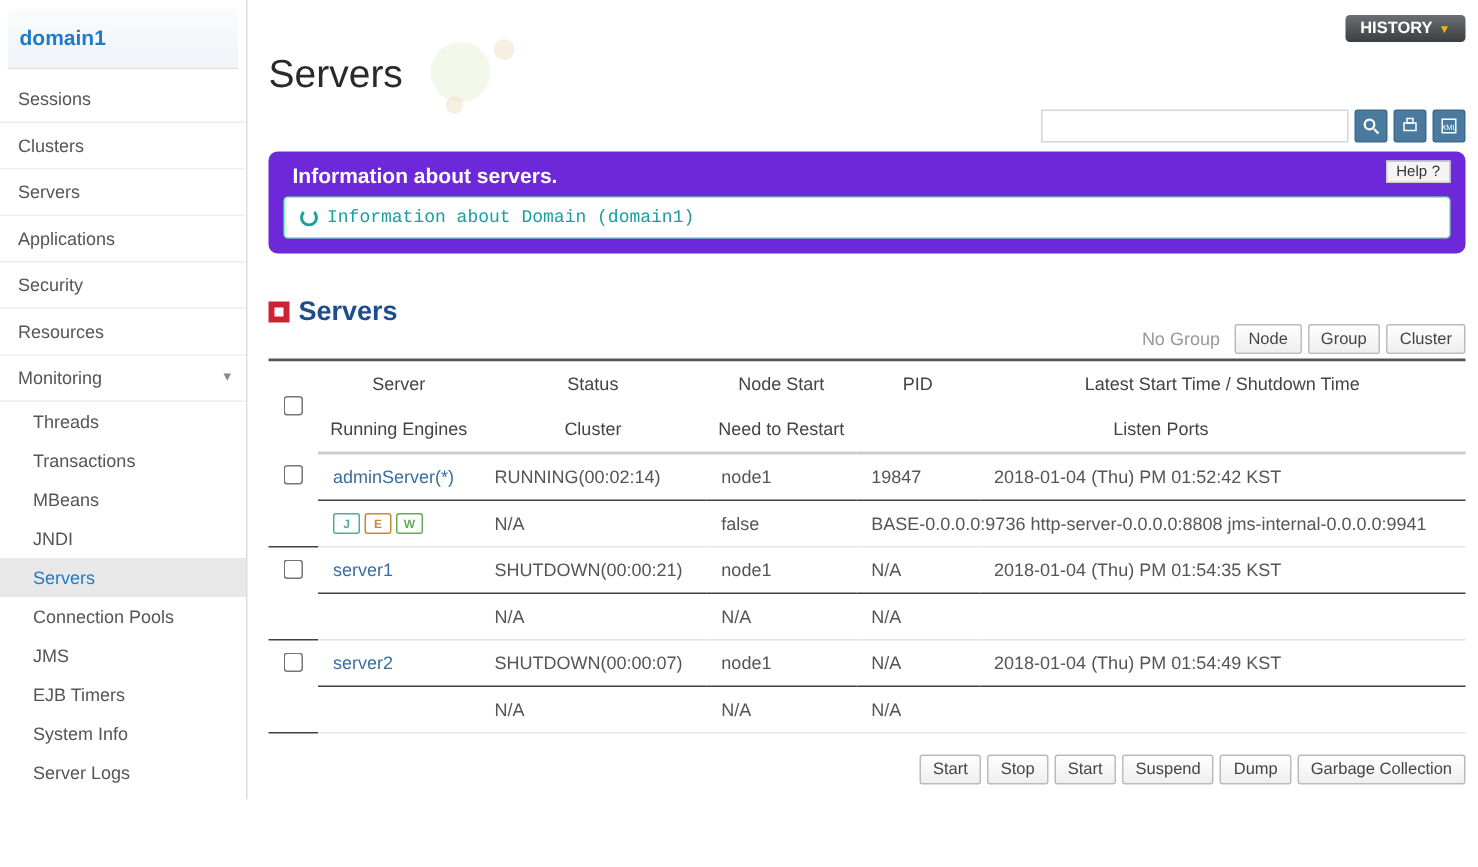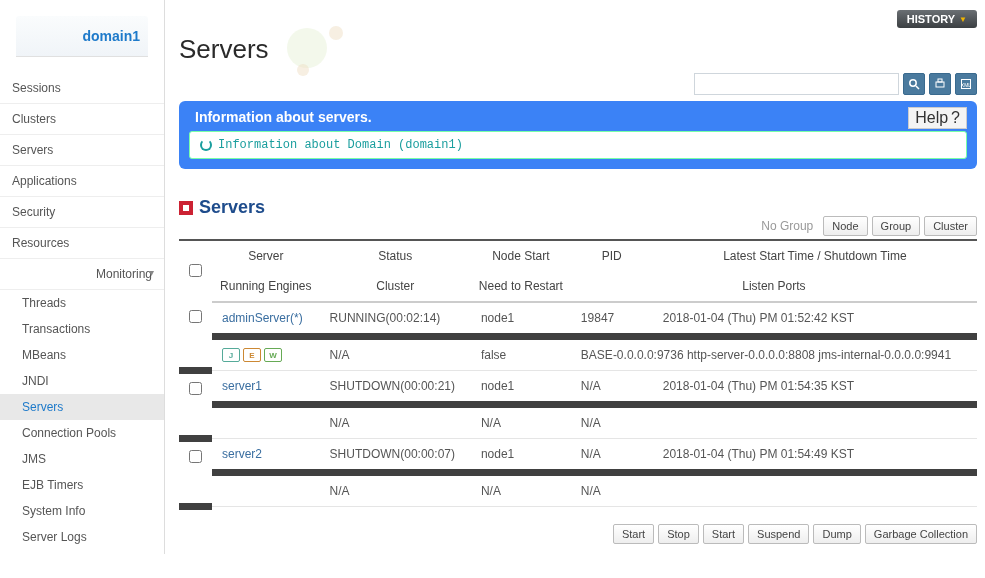--- a/index.html
+++ b/index.html
@@ -1,55 +1,55 @@
 <!DOCTYPE html>
 <html><head>
 <meta charset="utf-8">
 <style>
 * { box-sizing: border-box; margin: 0; padding: 0; }
 body { font-family: Arial, sans-serif; font-size: 12px; color: #333; background: #fff; width: 985px; }
 .layout { display: flex; }
 .sidebar { width: 165px; background: #fff; border-right: 1px solid #ddd; }
-.sidebar-header { text-align: right; padding: 12px 8px; color: #1e7aca; font-size: 14px; font-weight: bold; border-bottom: 1px solid #e0e0e0; background: linear-gradient(#fafcfd,#f0f4f8); border-radius: 3px 3px 0 0; margin: 16px; }
+.sidebar-header { text-align: left; padding: 12px 8px; color: #1e7aca; font-size: 14px; font-weight: bold; border-bottom: 1px solid #e0e0e0; background: linear-gradient(#fafcfd,#f0f4f8); border-radius: 3px 3px 0 0; margin: 5px; }
 .nav-item { padding: 8px 12px; color: #555; border-bottom: 1px solid #eee; cursor: pointer; }
-.nav-item.expandable { position: relative; text-align: right; }
+.nav-item.expandable { position: relative; }
 .nav-item.expandable::after { content: "\25BE"; position: absolute; right: 10px; color: #888; font-size: 10px; }
 .sub-item { padding: 6px 12px 6px 22px; color: #555; cursor: pointer; font-size: 12px; }
 .sub-item.active { background: #e8e8e8; color: #1e7aca; }
 .main { flex: 1; padding: 10px 8px 10px 14px; position: relative; }
 .topbar { display: flex; justify-content: flex-end; align-items: center; gap: 2px; margin-bottom: 6px; }
 .history-btn { background: linear-gradient(#6a6f73,#3b3f42); color: #fff; font-weight: bold; padding: 3px 10px; border-radius: 3px; font-size: 11px; display: inline-flex; align-items: center; gap: 4px; cursor: pointer; }
 .history-btn::after { content: "\25BC"; font-size: 8px; color: #f0b400; }
 .page-title { font-size: 26px; color: #2a2a2a; font-weight: normal; margin-bottom: 8px; position: relative; }
 .bg-circle { position: absolute; border-radius: 50%; opacity: 0.5; }
 .c1 { width: 40px; height: 40px; background: #e8f2d8; left: 108px; top: -6px; }
 .c2 { width: 14px; height: 14px; background: #f0dfc5; left: 150px; top: -8px; }
 .c3 { width: 12px; height: 12px; background: #f0dfc5; left: 118px; top: 30px; }
 .toolbar2 { display: flex; justify-content: flex-end; align-items: center; gap: 4px; margin-bottom: 6px; }
 .search-input { width: 205px; height: 22px; border: 1px solid #cfd6dc; padding: 2px 6px; }
 .icon-btn { width: 22px; height: 22px; background: #4a7a9e; border: 1px solid #3a6a8e; border-radius: 2px; display: inline-flex; align-items: center; justify-content: center; color: #fff; font-size: 11px; cursor: pointer; }
-.info-box { background: #3b82f6; border-radius: 6px; padding: 8px 10px 10px; margin-bottom: 10px; position: relative; }
+.info-box { background: #6d28d9; border-radius: 6px; padding: 8px 10px 10px; margin-bottom: 10px; position: relative; }
 .info-title { color: #fff; font-weight: bold; font-size: 14px; margin-bottom: 6px; padding-left: 6px; }
-.help-btn { position: absolute; right: 10px; top: 6px; background: #f4f4f4; border: 1px solid #ccc; padding: 1px 6px; font-size: 16px; color: #333; cursor: pointer; display: inline-flex; align-items: center; gap: 3px; }
+.help-btn { position: absolute; right: 10px; top: 6px; background: #f4f4f4; border: 1px solid #ccc; padding: 1px 6px; font-size: 10px; color: #333; cursor: pointer; display: inline-flex; align-items: center; gap: 3px; }
 .info-inner { background: #fff; border: 1px solid #7fa; border-radius: 3px; padding: 6px 10px; color: #1a9e9e; font-family: "Courier New", monospace; font-size: 12px; display: flex; align-items: center; gap: 6px; }
 .refresh-icon { display: inline-block; width: 12px; height: 12px; border: 2px solid #1a9e9e; border-top-color: transparent; border-radius: 50%; position: relative; }
 .section-head { display: flex; align-items: center; justify-content: space-between; border-bottom: 2px solid #555; padding-bottom: 3px; margin-bottom: 0; }
 .section-title { display: flex; align-items: center; gap: 6px; font-size: 18px; color: #1e4c8c; font-weight: bold; }
 .stop-icon { width: 14px; height: 14px; background: #c23; display: inline-flex; align-items: center; justify-content: center; }
 .stop-icon::after { content: ""; width: 6px; height: 6px; background: #fff; }
 .view-btns { display: flex; gap: 4px; align-items: center; margin-top: 37px; }
 .view-btn, .btn { border: 1px solid #bbb; background: linear-gradient(#fff,#eee); padding: 3px 8px; font-size: 11px; color: #444; cursor: pointer; border-radius: 2px; }
 .no-group { color: #999; border: none; background: none; padding: 3px 6px; }
 table { width: 100%; border-collapse: collapse; font-size: 12px; }
 th { background: #fff; color: #444; padding: 8px 6px; font-weight: normal; text-align: center; border-bottom: 1px solid #ddd; }
 tr.head1 th { border-bottom: none; }
 tr.head2 th { border-bottom: 2px solid #ccc; }
 td { padding: 8px 10px; border-bottom: 1px solid #e5e5e5; vertical-align: top; color: #555; }
 .cbcell { width: 30px; text-align: center; }
-tbody tr.r1 td { border-bottom: 7px solid #404040; }
+tbody tr.r1 td { border-bottom: 1px solid #404040; }
 .server-link { color: #3a6ea0; }
 .engine-icons { display: flex; gap: 3px; }
 .eng { width: 18px; height: 14px; border: 1px solid #7aa; border-radius: 2px; display: inline-flex; align-items: center; justify-content: center; font-size: 8px; font-weight: bold; }
 .eng.j { color: #5a9; border-color: #5a9; }
 .eng.e { color: #c83; border-color: #c83; }
 .eng.w { color: #6a5; border-color: #6a5; }
 .actions { display: flex; justify-content: flex-end; gap: 4px; margin-top: 14px; }
 </style>
 </head>
 <body>

